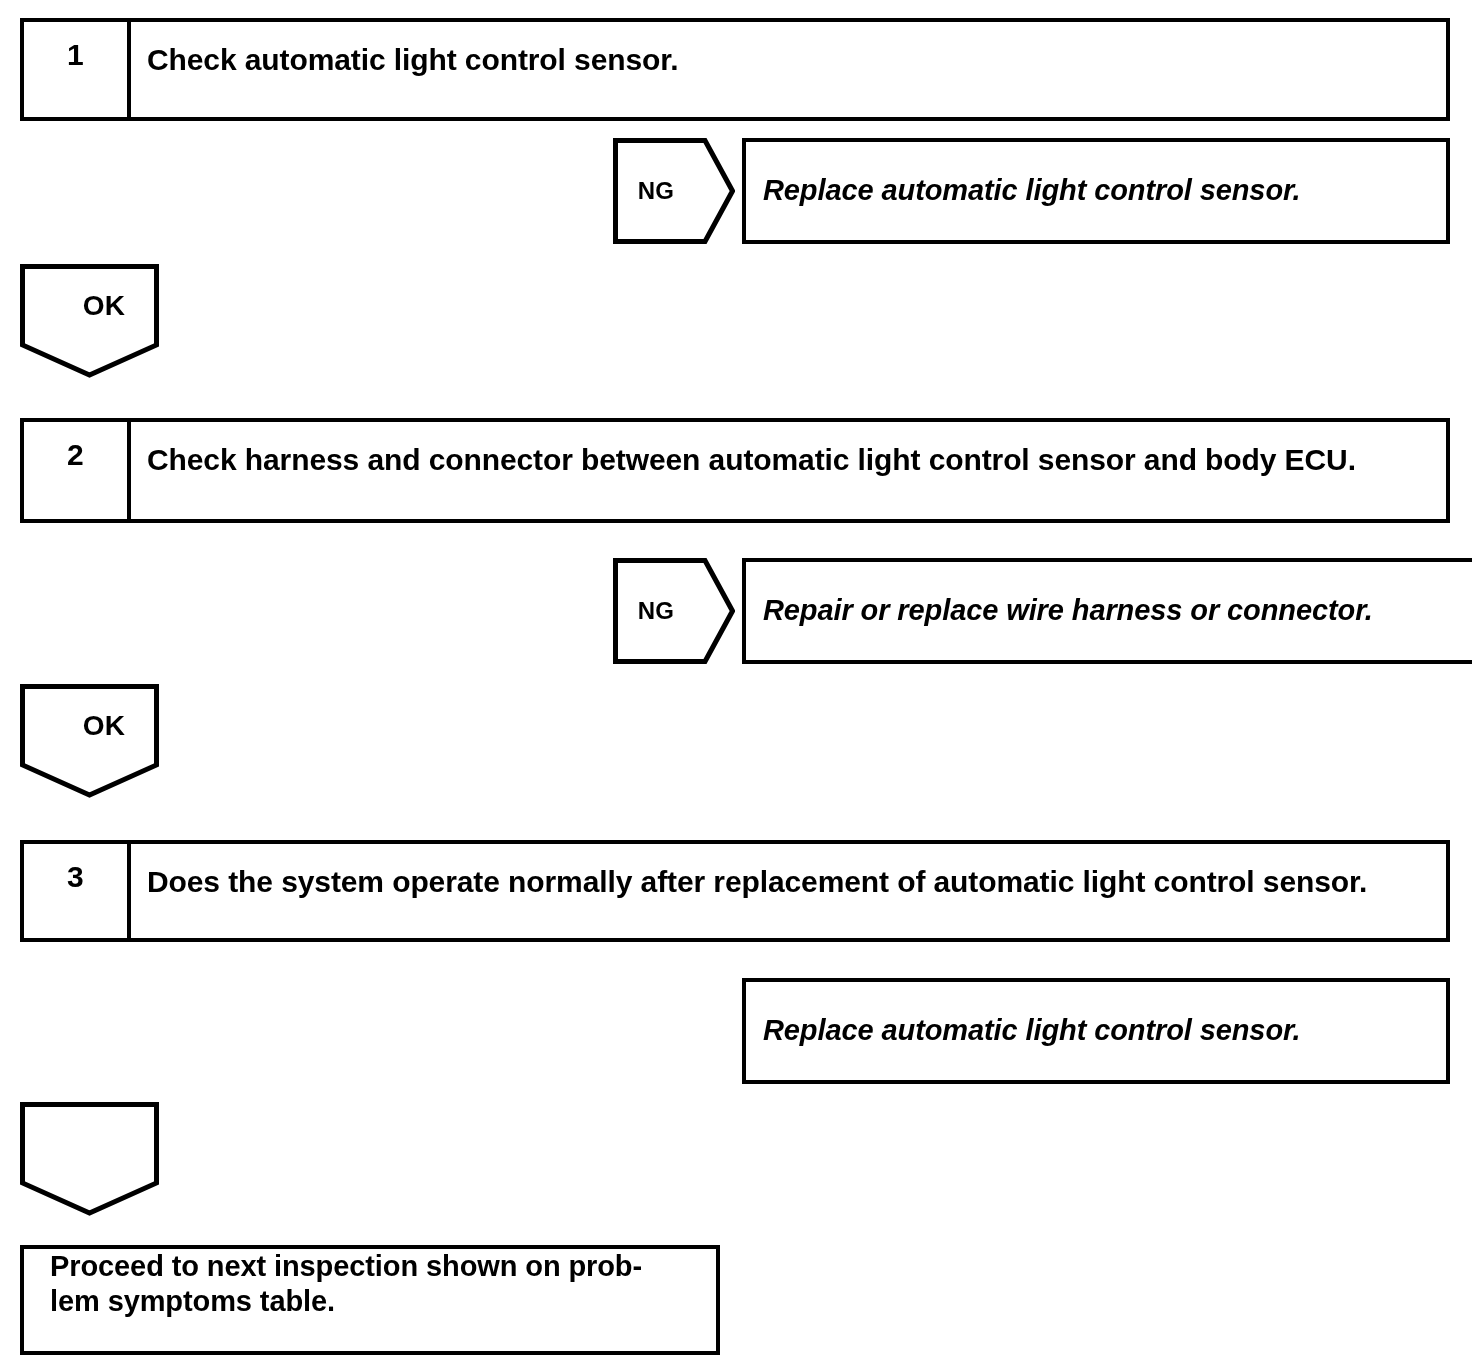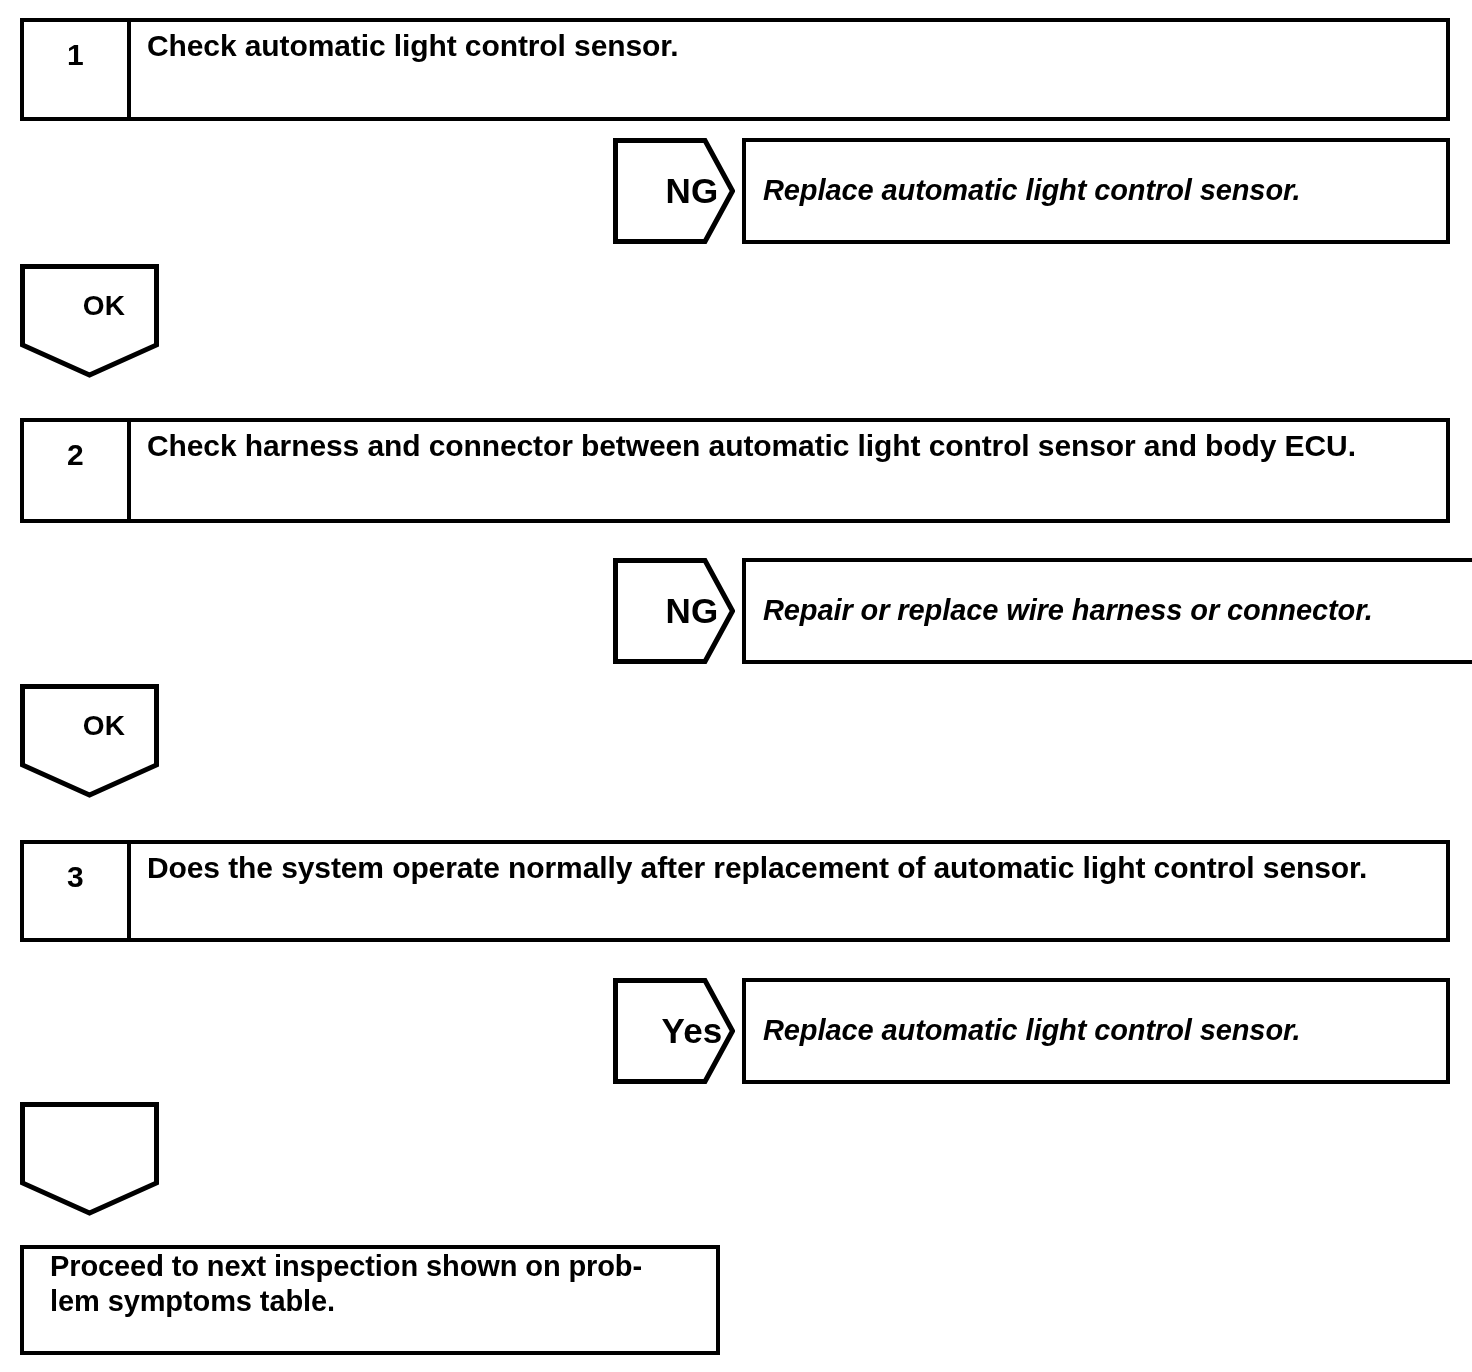--- a/index.html
+++ b/index.html
@@ -36,21 +36,21 @@
     display: flex;
     align-items: flex-start;
     justify-content: center;
     font-size: 30px;
     font-weight: bold;
     letter-spacing: 0.3px;
     padding-top: 16px;
   }
   .step-text {
     flex: 1 1 auto;
-    padding: 7px 10px 8px 16px;
+    padding: 21px 10px 8px 16px;
     font-size: 30px;
     font-weight: bold;
     line-height: 1.12;
     letter-spacing: -0.1px;
   }
 
   
   .result-box {
     position: absolute;
     box-sizing: border-box;
@@ -77,24 +77,23 @@
   .arrow-right svg { display: block; width: 100%; height: 100%; }
   .arrow-right .lbl {
     position: absolute;
     left: 0;
     top: 0;
     width: 86px;
     height: 106px;
     display: flex;
     align-items: center;
     justify-content: center;
-    font-size: 35px;
+    font-size: 24px;
     font-weight: bold;
     letter-spacing: 0.2px;
-    padding-left: 36px;
   }
 
   
   .arrow-down {
     position: absolute;
     width: 139px;
     height: 114px;
   }
   .arrow-down svg { display: block; width: 100%; height: 100%; }
   .arrow-down .lbl {
@@ -177,26 +176,20 @@
       <polygon points="2.5,2.5 136.5,2.5 136.5,81 69.5,111 2.5,81" fill="#ffffff" stroke="#000000" stroke-width="5"></polygon>
     </svg>
     <div class="lbl">OK</div>
   </div>
 
   <div class="step-box" style="left:20px; top:840px; width:1430px; height:102px;">
     <div class="step-num">3</div>
     <div class="step-text">Does the system operate normally after replacement of automatic light control sensor.</div>
   </div>
 
-  <div class="arrow-right" style="left:613px; top:978px;">
-    <svg viewBox="0 0 122 106" preserveAspectRatio="none">
-      <polygon points="2.5,2.5 92,2.5 119.5,53 92,103.5 2.5,103.5" fill="#ffffff" stroke="#000000" stroke-width="5"></polygon>
-    </svg>
-    <div class="lbl">Yes</div>
-  </div>
 
   <div class="result-box" style="left:742px; top:978px; width:708px; height:106px;">
     <div class="result-text">Replace automatic light control sensor.</div>
   </div>
 
   <div class="arrow-down" style="left:20px; top:1102px;">
     <svg viewBox="0 0 139 114" preserveAspectRatio="none">
       <polygon points="2.5,2.5 136.5,2.5 136.5,81 69.5,111 2.5,81" fill="#ffffff" stroke="#000000" stroke-width="5"></polygon>
     </svg>
   </div>

